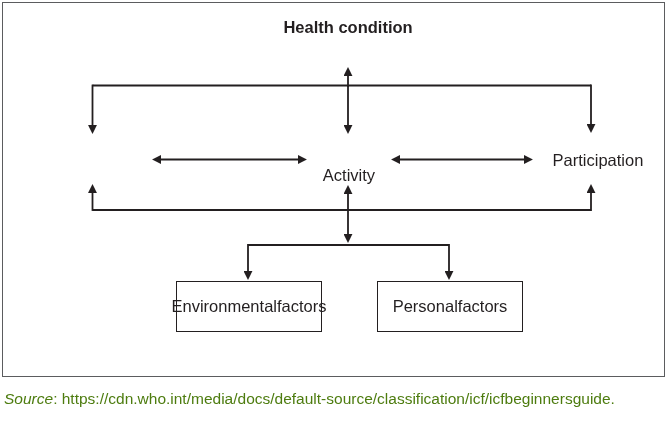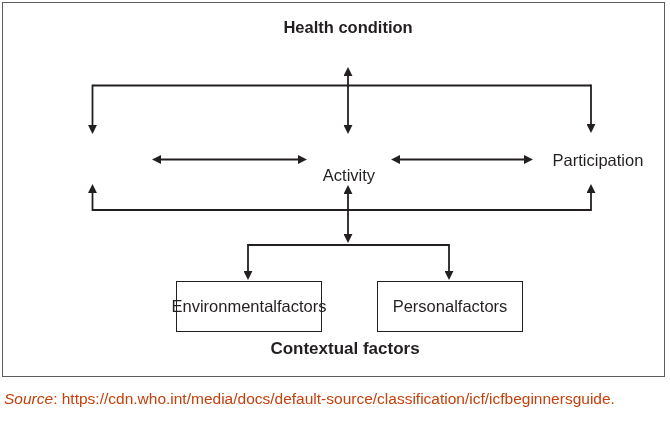--- a/index.html
+++ b/index.html
@@ -56,21 +56,21 @@
     line-height: 23.5px;
   }
   .box-env { left: 176px; }
   .box-per { left: 377px; }
   #source-citation {
     position: absolute;
     left: 4px; top: 390px;
     width: 664px;
     font-size: 15.5px;
     line-height: 17.5px;
-    color: #c2410c;
+    color: #4d7c0f;
   }
   .src-label { font-style: italic; }
   .src-sep { white-space: pre; }
 </style>
 </head>
 <body>
 
 <div id="page">
 
   <div id="frame"></div>
@@ -113,19 +113,18 @@
 
   <div class="factor-box box-env">
     <div>Environmental</div>
     <div>factors</div>
   </div>
   <div class="factor-box box-per">
     <div>Personal</div>
     <div>factors</div>
   </div>
 
-  <div class="label bold t-context">Contextual factors</div>
 
   <div id="source-citation">
     <span class="src-label">Source</span><span class="src-sep">: </span><span>https://cdn.who.int/media/docs/default-source/classification/icf/icfbeginnersguide.</span><br>
   </div>
 
 </div>
 
 </body></html>

